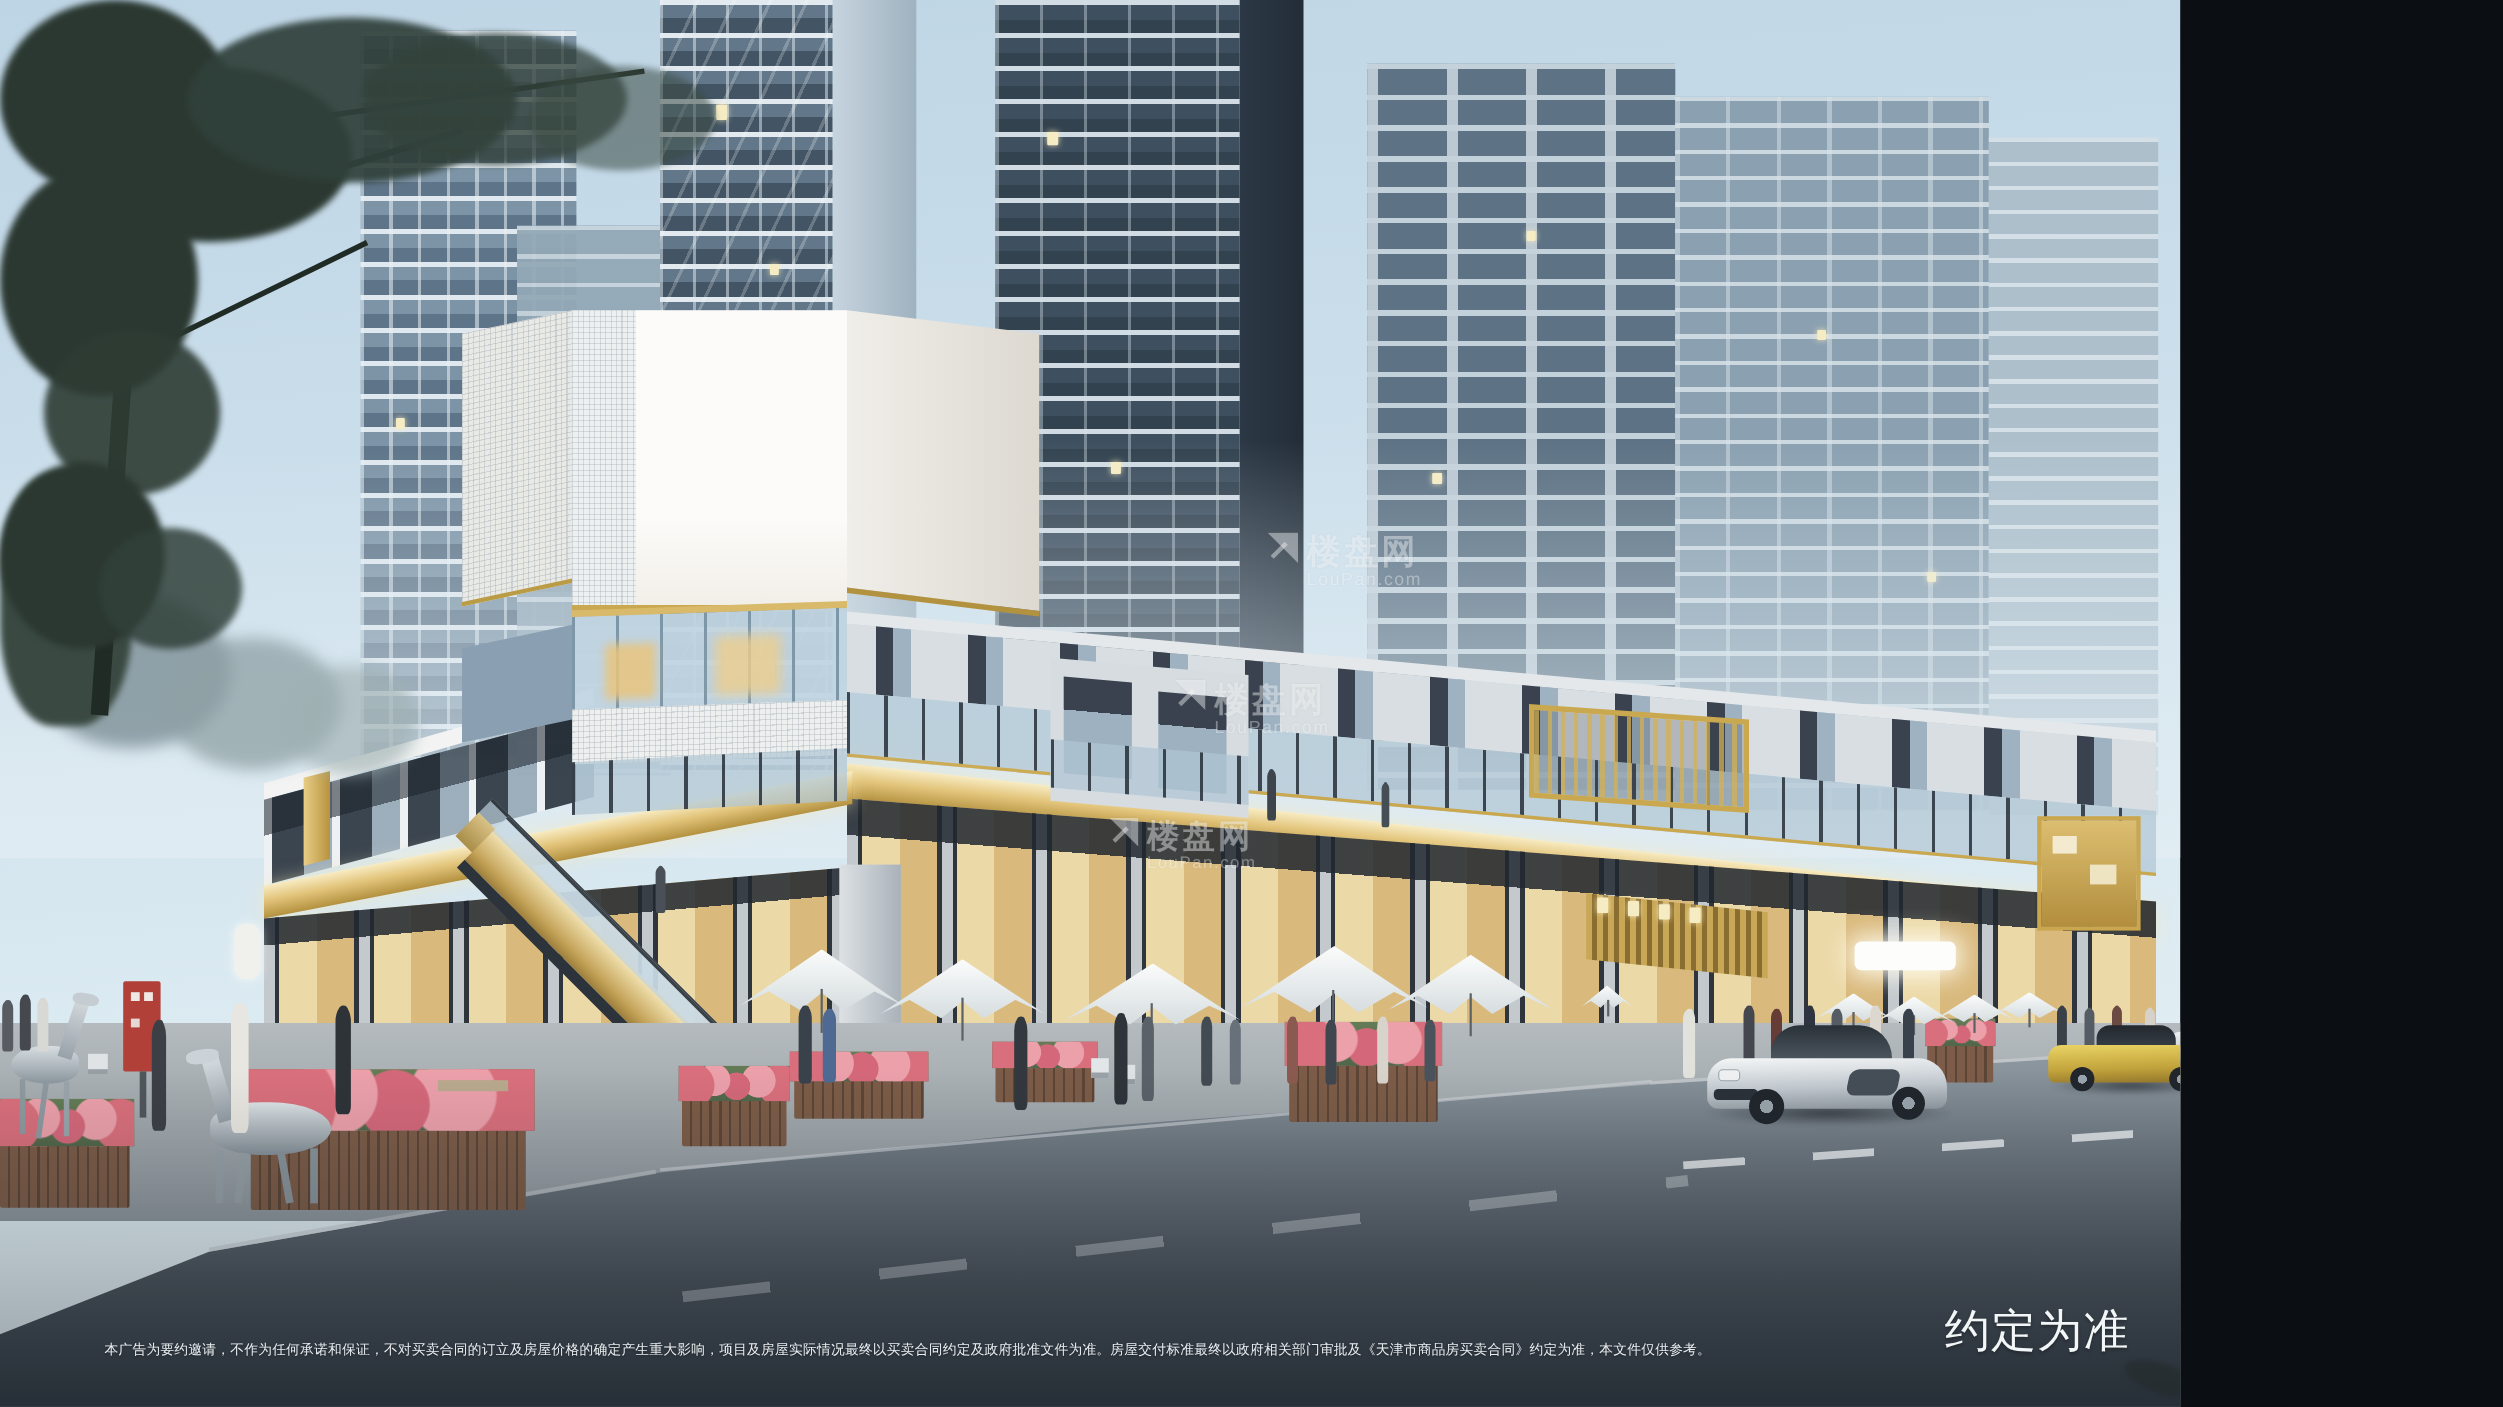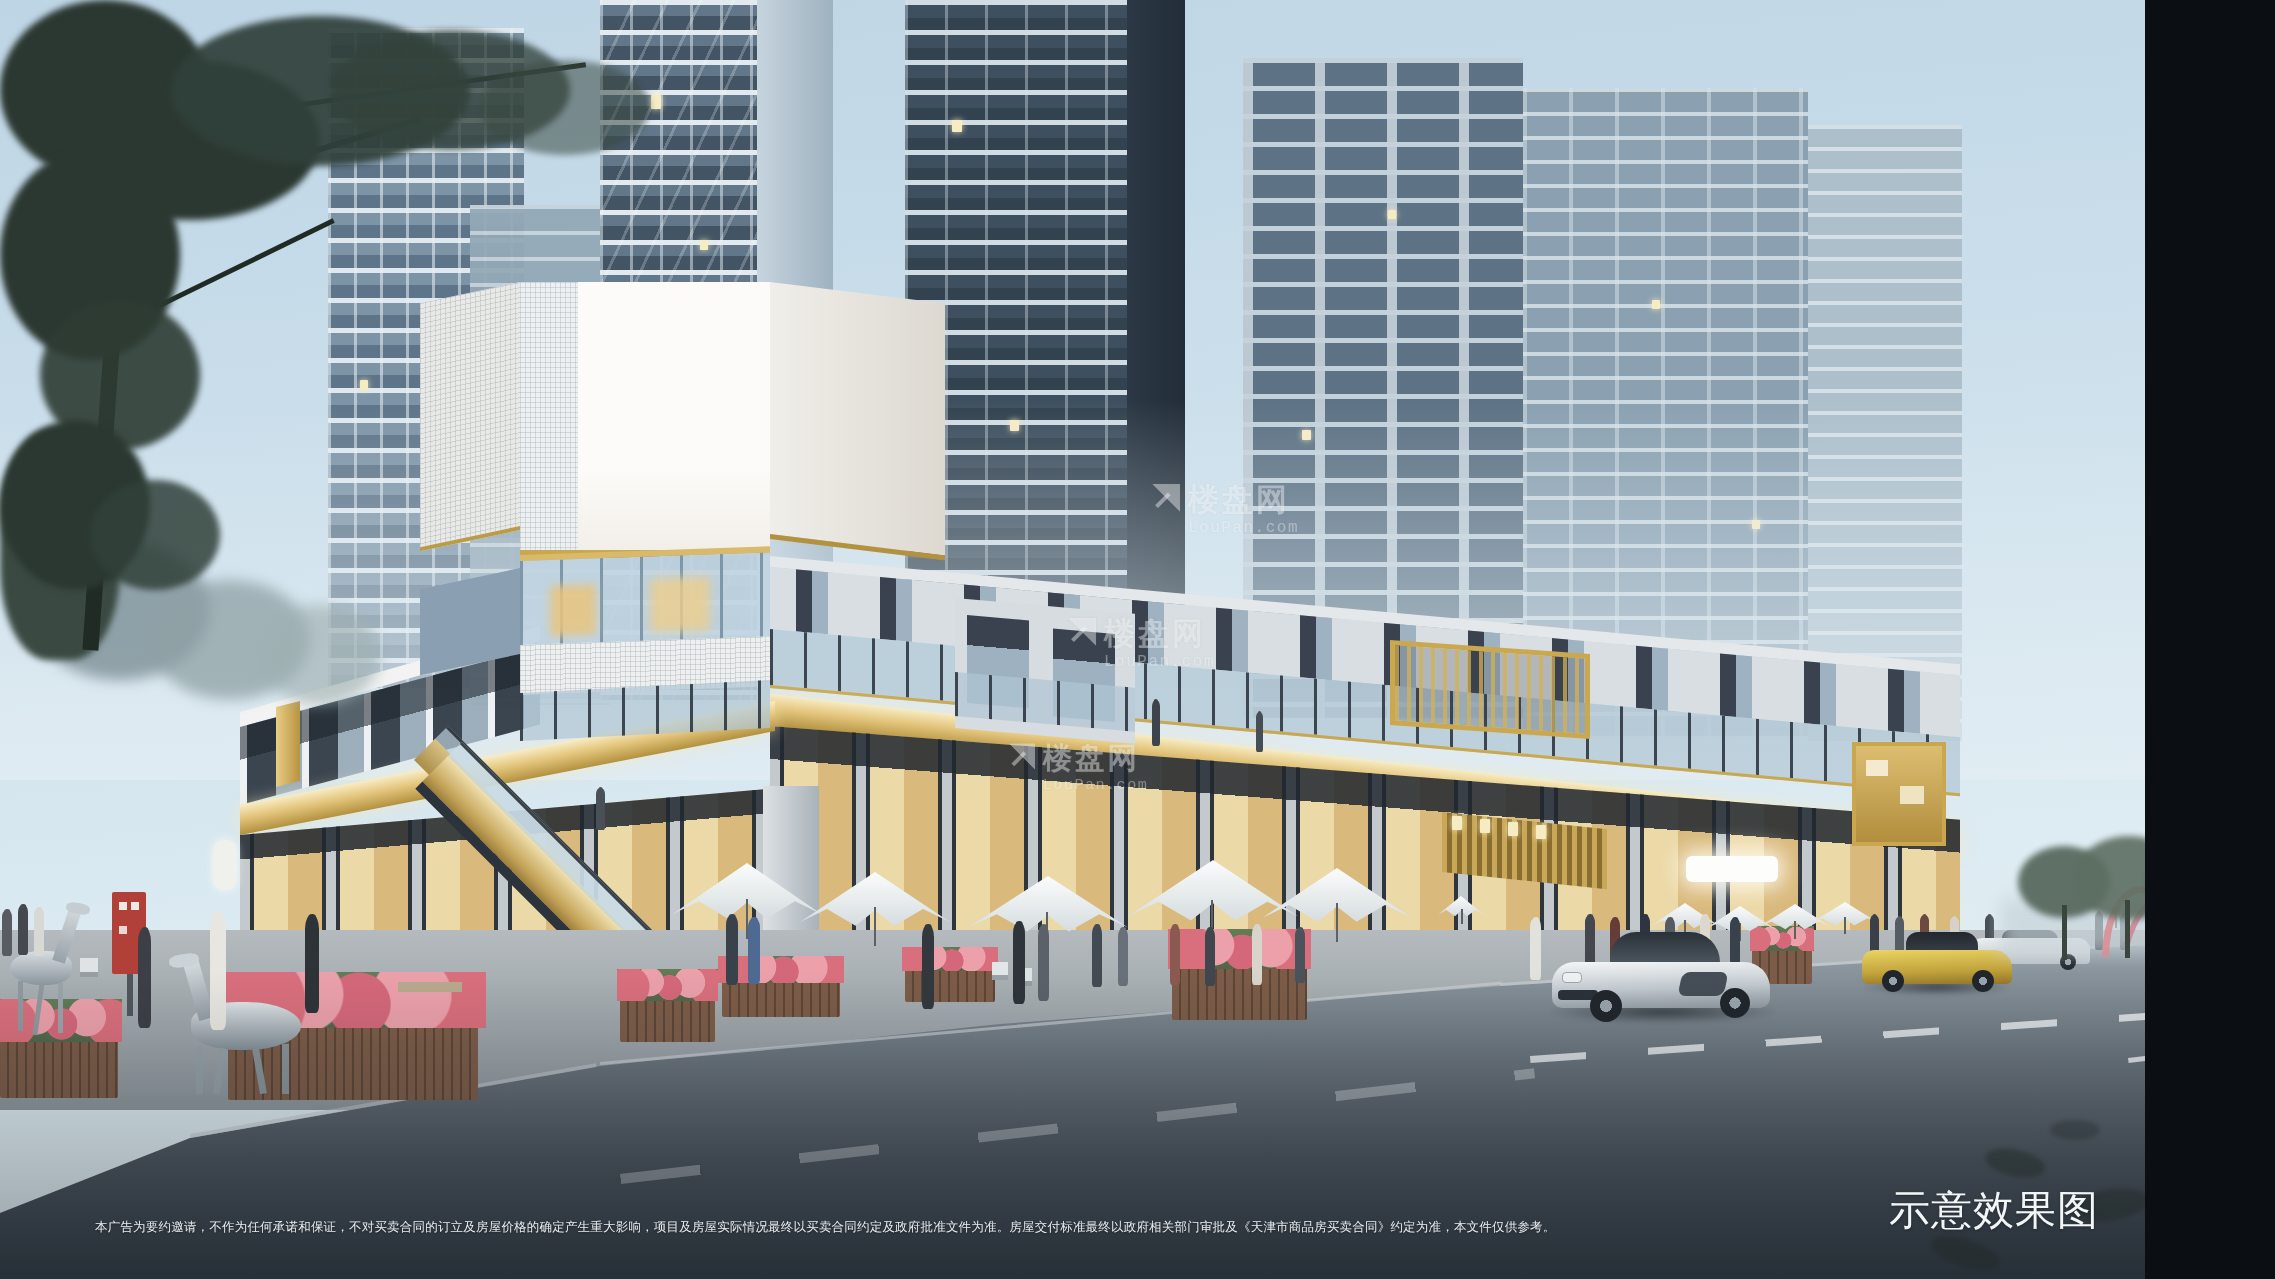--- a/index.html
+++ b/index.html
@@ -1,17 +1,17 @@
 <!DOCTYPE html>
 <html style="--sky_top: #bed5e5; --sky_horizon: #e8f1f5; --gold: #c9a850; --gold_lit: #f3e3b0; --white_volume: #f8f6f2; --tower_dark: #3e4f5f; --tower_light: #a9bcc8; --asphalt: #454e57; --flower: #d4687a;"><head>
 <meta charset="utf-8">
 <style>
   html,body{margin:0;padding:0;background:#0b0f14}
-  #stage{position:relative;width:2145px;height:1279px;overflow:hidden;
-    font-family:Liberation Mono, monospace;
+  #stage{position:relative;width:1982px;height:1279px;overflow:hidden;
+    font-family:Liberation Sans, sans-serif;
     background:linear-gradient(175deg,#bed5e5 0%,#cde0ec 38%,#dcebf2 66%,#e8f1f5 100%)}
   .s{position:absolute}
   
   .tw{position:absolute}
   .twA{background:repeating-linear-gradient(90deg,rgba(233,240,245,.55) 0 3px,transparent 3px 26px),
        repeating-linear-gradient(180deg,#dfe8ee 0 5px,#7d94a6 5px 17px,#5e7488 17px 30px)}
   .twA2{background:repeating-linear-gradient(180deg,#c6d3dc 0 4px,#93a8b6 4px 26px);opacity:.95}
   .twC1{background:repeating-linear-gradient(115deg,rgba(255,255,255,.22) 0 3px,transparent 3px 30px),
         repeating-linear-gradient(90deg,rgba(226,235,241,.5) 0 3px,transparent 3px 30px),
         repeating-linear-gradient(180deg,#e2eaf0 0 5px,#62788a 5px 16px,#435565 16px 30px)}
@@ -327,14 +327,14 @@
     <div class="dm">LouPan.com</div>
   </div>
   <div class="wm" style="left:1040px;top:744px;transform:scale(.95)">
     <span class="lg"></span>
     <div class="nm">楼盘网</div>
     <div class="dm">LouPan.com</div>
   </div>
 
   <div class="s" style="left:0;top:0;width:2275px;height:1279px;background:linear-gradient(180deg,transparent 76%,rgba(18,26,34,.38) 100%);pointer-events:none"></div>
   <div id="disc">本广告为要约邀请，不作为任何承诺和保证，不对买卖合同的订立及房屋价格的确定产生重大影响，项目及房屋实际情况最终以买卖合同约定及政府批准文件为准。房屋交付标准最终以政府相关部门审批及《天津市商品房买卖合同》约定为准，本文件仅供参考。</div>
-  <div id="rlabel">示意效果图</div>
+  <div id="rlabel">约定为准</div>
 </div>
 
 </body></html>

